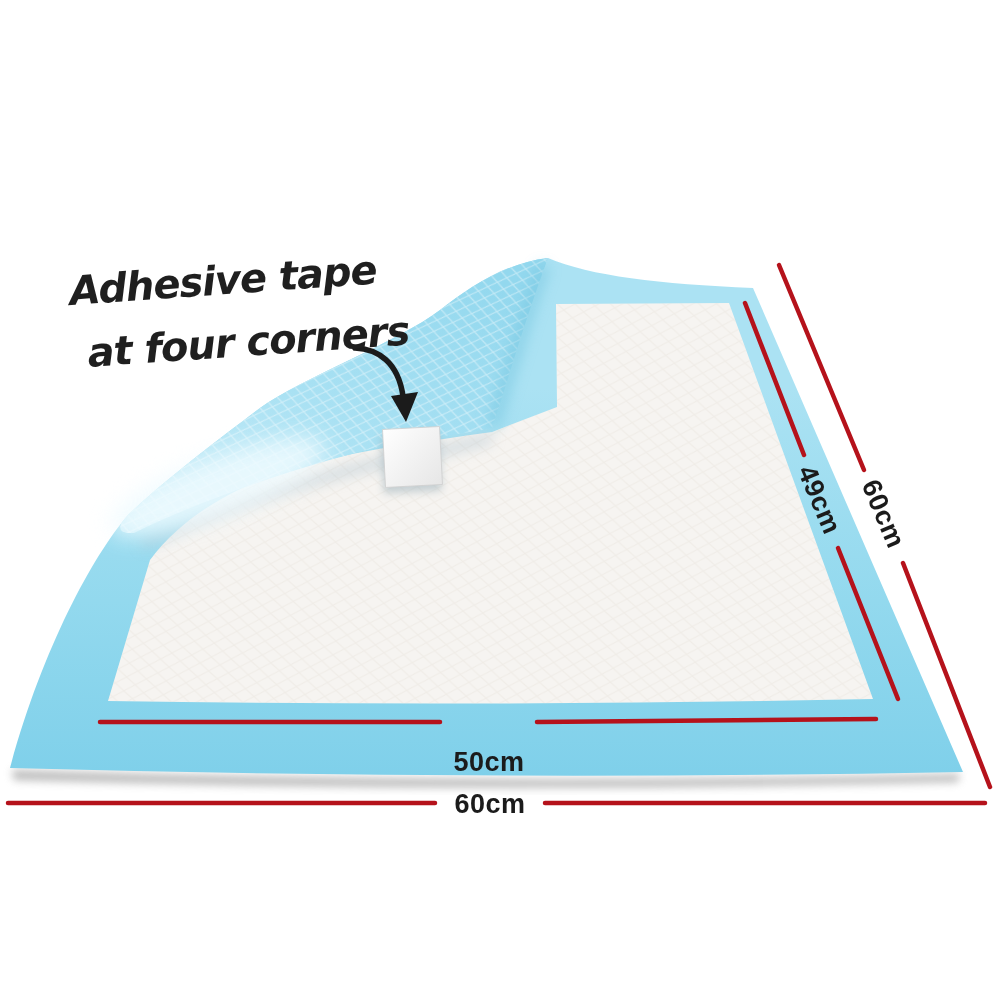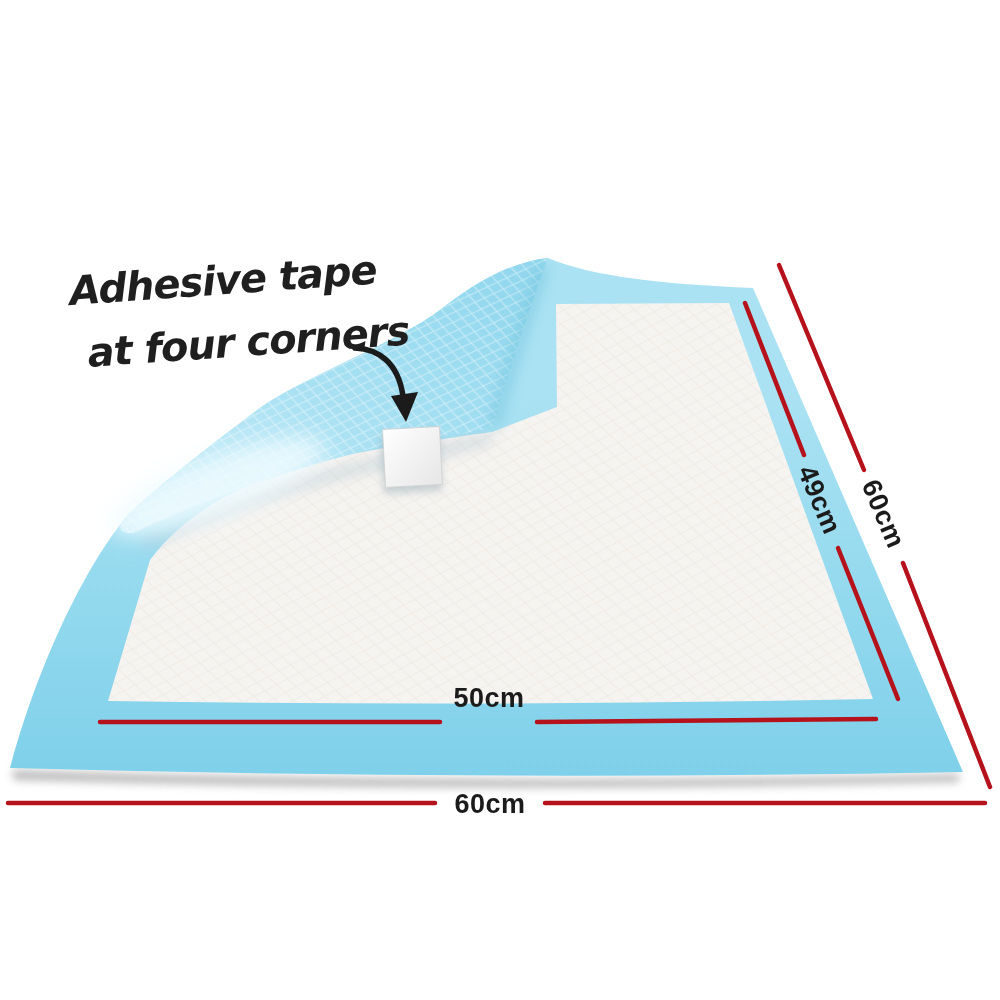--- a/index.html
+++ b/index.html
@@ -137,18 +137,18 @@
       <line x1="745" y1="303" x2="804" y2="455" stroke="#b5121b"></line>
       <line x1="838" y1="548" x2="898" y2="699" stroke="#b5121b"></line>
       <line x1="779" y1="265" x2="864" y2="470" stroke="#b5121b"></line>
       <line x1="903" y1="563" x2="990" y2="787" stroke="#b5121b"></line>
     </g>
   </svg>
 
   <div class="hand" style="left:68px;top:268px;">Adhesive tape</div>
   <div class="hand" style="left:86px;top:330px;">at four corners</div>
 
-  <div class="dim-label" style="left:489px;top:698px;text-align:right;">50cm</div>
+  <div class="dim-label" style="left:489px;top:762px;text-align:right;">50cm</div>
   <div class="dim-label" style="left:490px;top:804px;">60cm</div>
   <div class="dim-label rot" style="left:819px;top:500px;">49cm</div>
   <div class="dim-label rot" style="left:883px;top:514px;">60cm</div>
 
 </div>
 
 </body></html>

